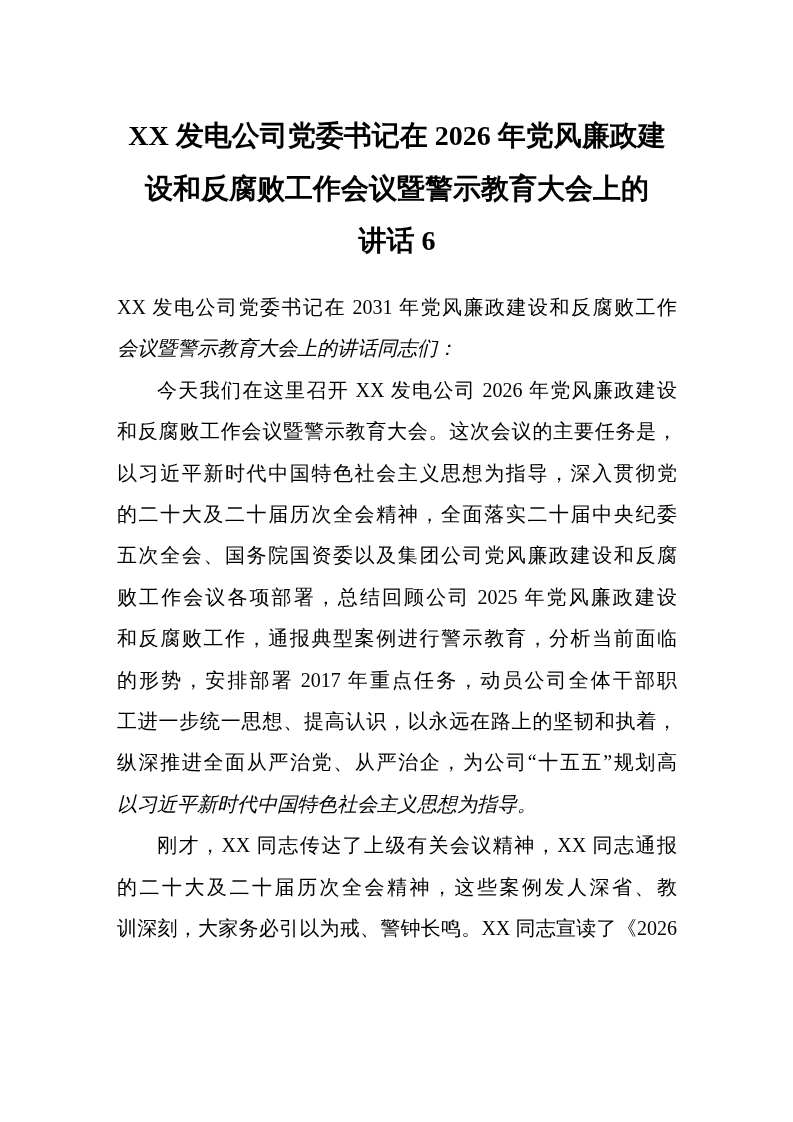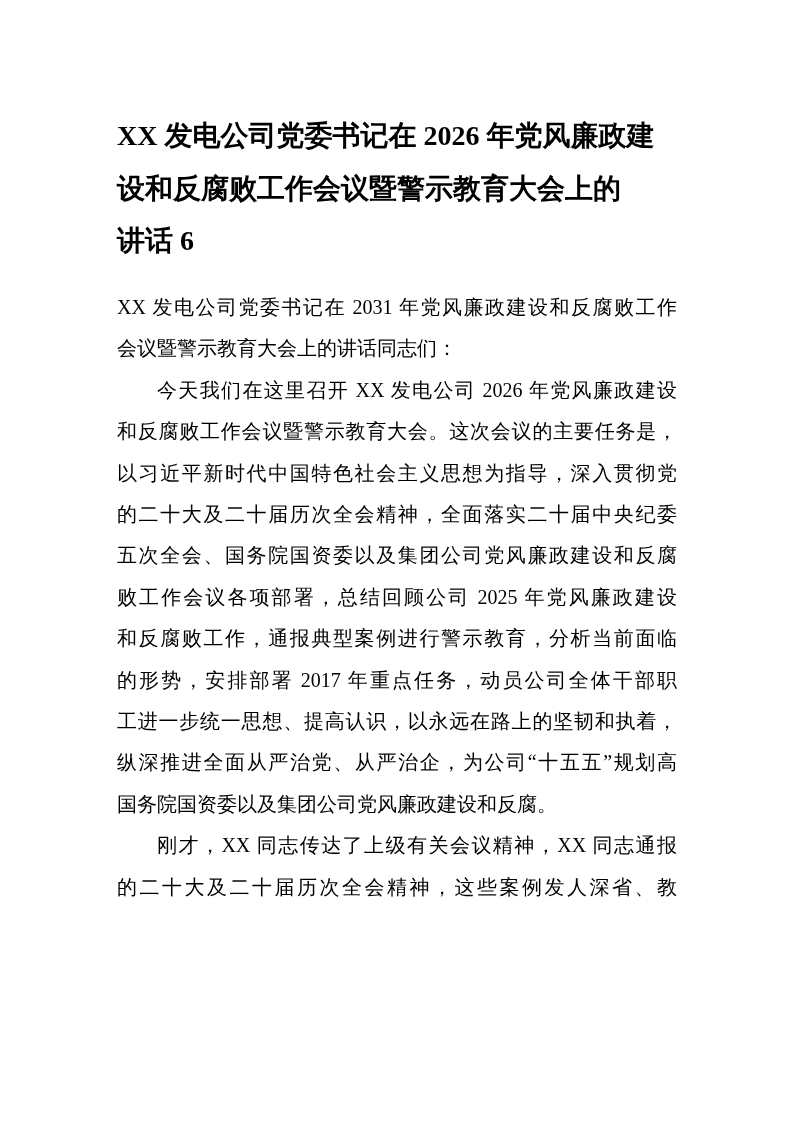--- a/index.html
+++ b/index.html
@@ -17,41 +17,42 @@
     color: #000000;
   }
   .title-block {
     position: absolute;
     top: 110px;
     left: 117px;
     width: 560px;
     font-size: 28px;
     line-height: 52.5px;
     font-weight: bold;
-    text-align: left;
+    text-align: center;
     color: #000000;
   }
   .body-block {
     position: absolute;
     top: 287px;
     left: 117px;
     width: 560px;
     font-size: 20px;
     line-height: 41.4px;
     color: #000000;
   }
   .text-line {
     width: 100%;
     text-align: justify;
     text-align-last: justify;
     white-space: nowrap;
   }
   .text-line.left {
     text-align: left;
     text-align-last: left;
+    font-style: italic;
   }
   .text-line.indent {
     text-indent: 40px;
   }
 </style>
 </head>
 <body>
 
 <div class="page">
 
@@ -72,23 +73,24 @@
       <div class="text-line indent">今天我们在这里召开 XX 发电公司 2026 年党风廉政建设</div>
       <div class="text-line">和反腐败工作会议暨警示教育大会。这次会议的主要任务是，</div>
       <div class="text-line">以习近平新时代中国特色社会主义思想为指导，深入贯彻党</div>
       <div class="text-line">的二十大及二十届历次全会精神，全面落实二十届中央纪委</div>
       <div class="text-line">五次全会、国务院国资委以及集团公司党风廉政建设和反腐</div>
       <div class="text-line">败工作会议各项部署，总结回顾公司 2025 年党风廉政建设</div>
       <div class="text-line">和反腐败工作，通报典型案例进行警示教育，分析当前面临</div>
       <div class="text-line">的形势，安排部署 2017 年重点任务，动员公司全体干部职</div>
       <div class="text-line">工进一步统一思想、提高认识，以永远在路上的坚韧和执着，</div>
       <div class="text-line">纵深推进全面从严治党、从严治企，为公司“十五五”规划高</div>
-      <div class="text-line left">国务院国资委以及集团公司党风廉政建设和反腐。</div>
+      <div class="text-line left">以习近平新时代中国特色社会主义思想为指导。</div>
     </div>
 
     <div>
       <div class="text-line indent">刚才，XX 同志传达了上级有关会议精神，XX 同志通报</div>
       <div class="text-line">的二十大及二十届历次全会精神，这些案例发人深省、教</div>
+      <div class="text-line">训深刻，大家务必引以为戒、警钟长鸣。XX 同志宣读了《2026</div>
     </div>
 
   </div>
 
 </div>
 
 </body></html>

